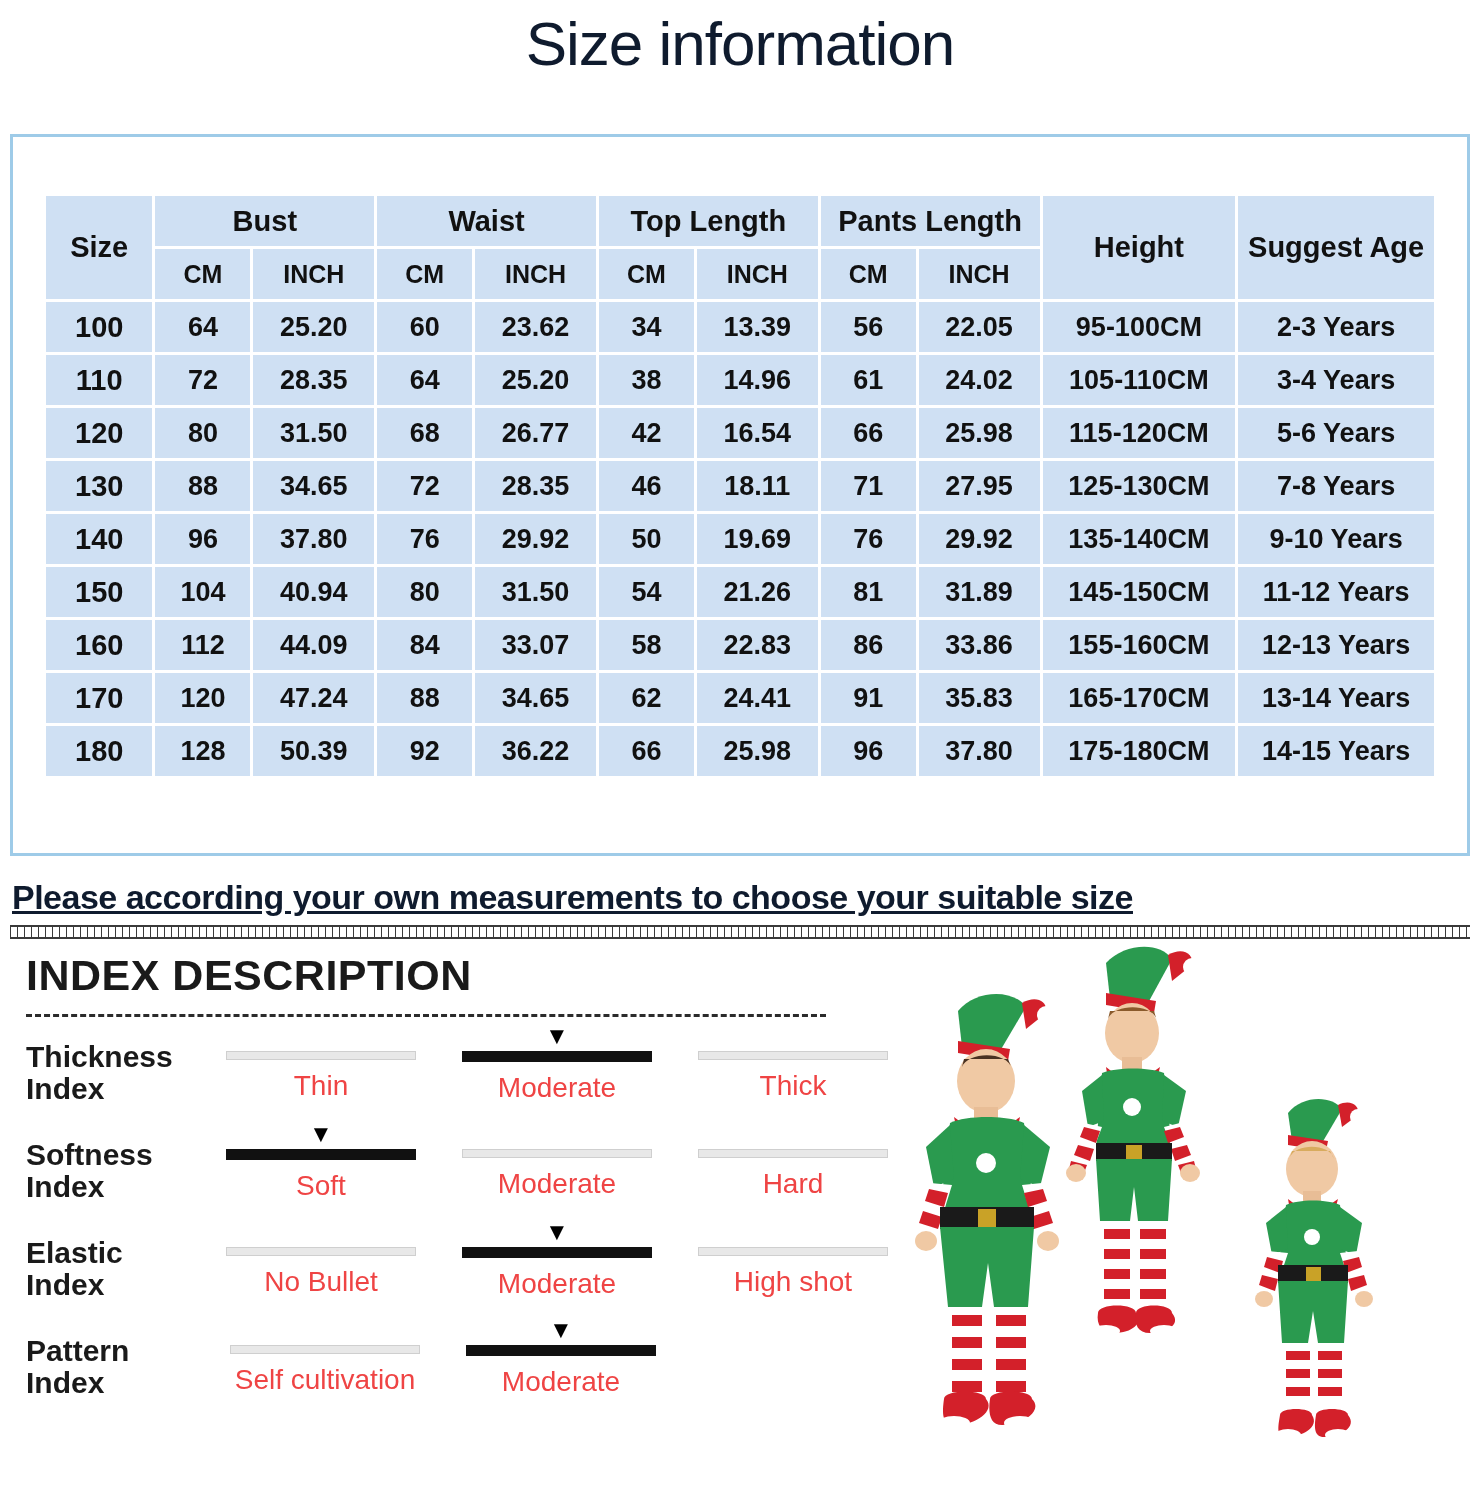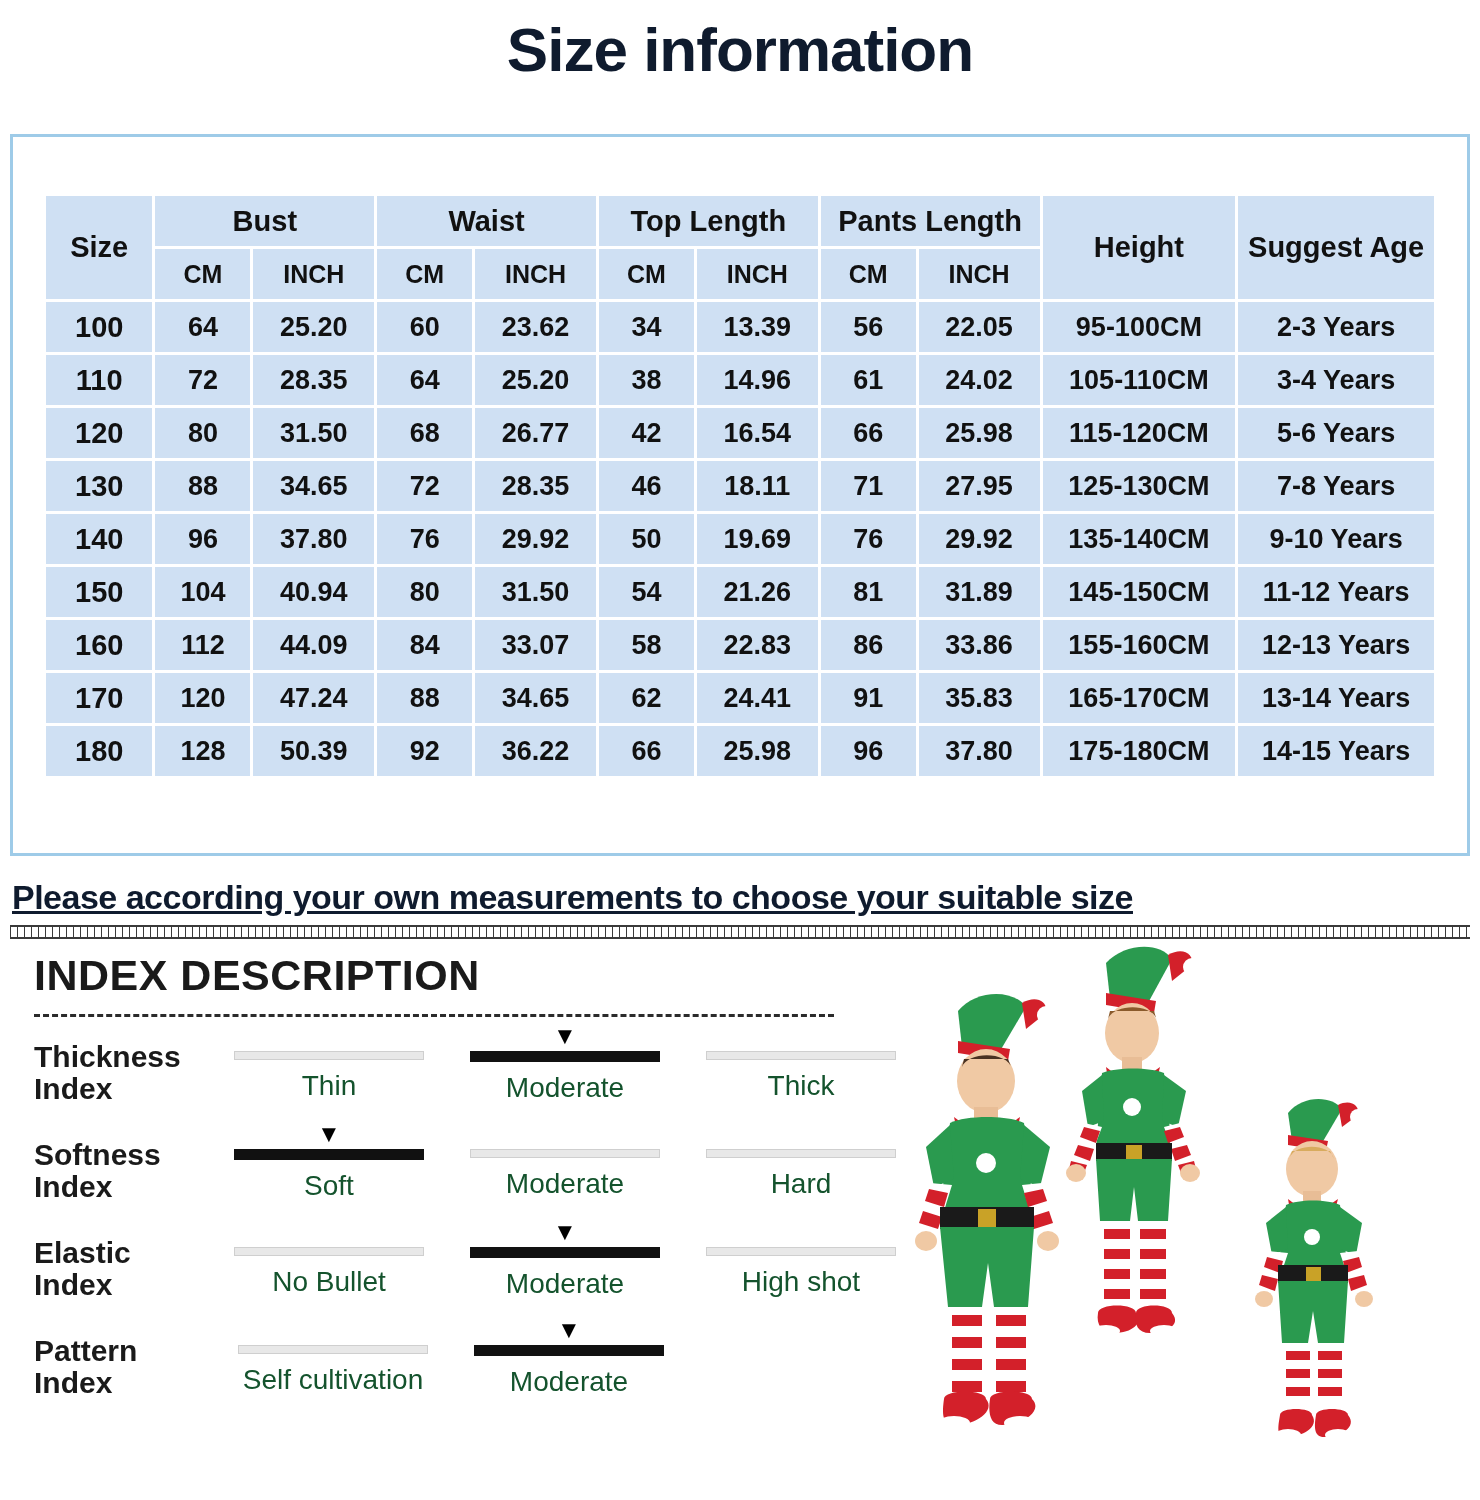--- a/index.html
+++ b/index.html
@@ -9,24 +9,24 @@
     background: #ffffff;
     font-family: "Liberation Sans", sans-serif;
     overflow: hidden;
   }
   .page { position: relative; width: 1480px; height: 1500px; background: #fff; }
 
   
   .title {
     text-align: center;
     font-size: 62px;
-    font-weight: bold;
+    font-weight: normal;
     color: #0f1b2e;
     letter-spacing: -1px;
-    padding-top: 6px;
+    padding-top: 0;
     height: 92px;
     line-height: 88px;
   }
 
   
   .table-frame {
     margin: 42px 10px 0 10px;
     border: 3px solid #9ecbe8;
     height: 722px;
     padding: 56px 30px 12px 30px;
@@ -78,21 +78,21 @@
   }
 
   
   .lower {
     position: relative;
     margin-top: 6px;
     height: 520px;
   }
   .index-panel {
     position: absolute;
-    left: 16px; top: 6px;
+    left: 8px; top: 6px;
     width: 880px;
   }
   .index-title {
     font-size: 43px;
     font-weight: bold;
     color: #1a1a1a;
     letter-spacing: 0.5px;
     padding-left: 18px;
   }
   .dash-line {
@@ -138,21 +138,21 @@
     border: 1px solid #cfcfcf;
   }
   .opt.active .bar {
     background: #111;
     border-color: #111;
     height: 11px;
   }
   .opt .otext {
     margin-top: 10px;
     font-size: 28px;
-    color: #14532d;
+    color: #ef4444;
   }
 
   
   .photo {
     position: absolute;
     right: 0; top: -4px;
     width: 570px; height: 520px;
     overflow: hidden;
   }
   .photo svg { display: block; }

